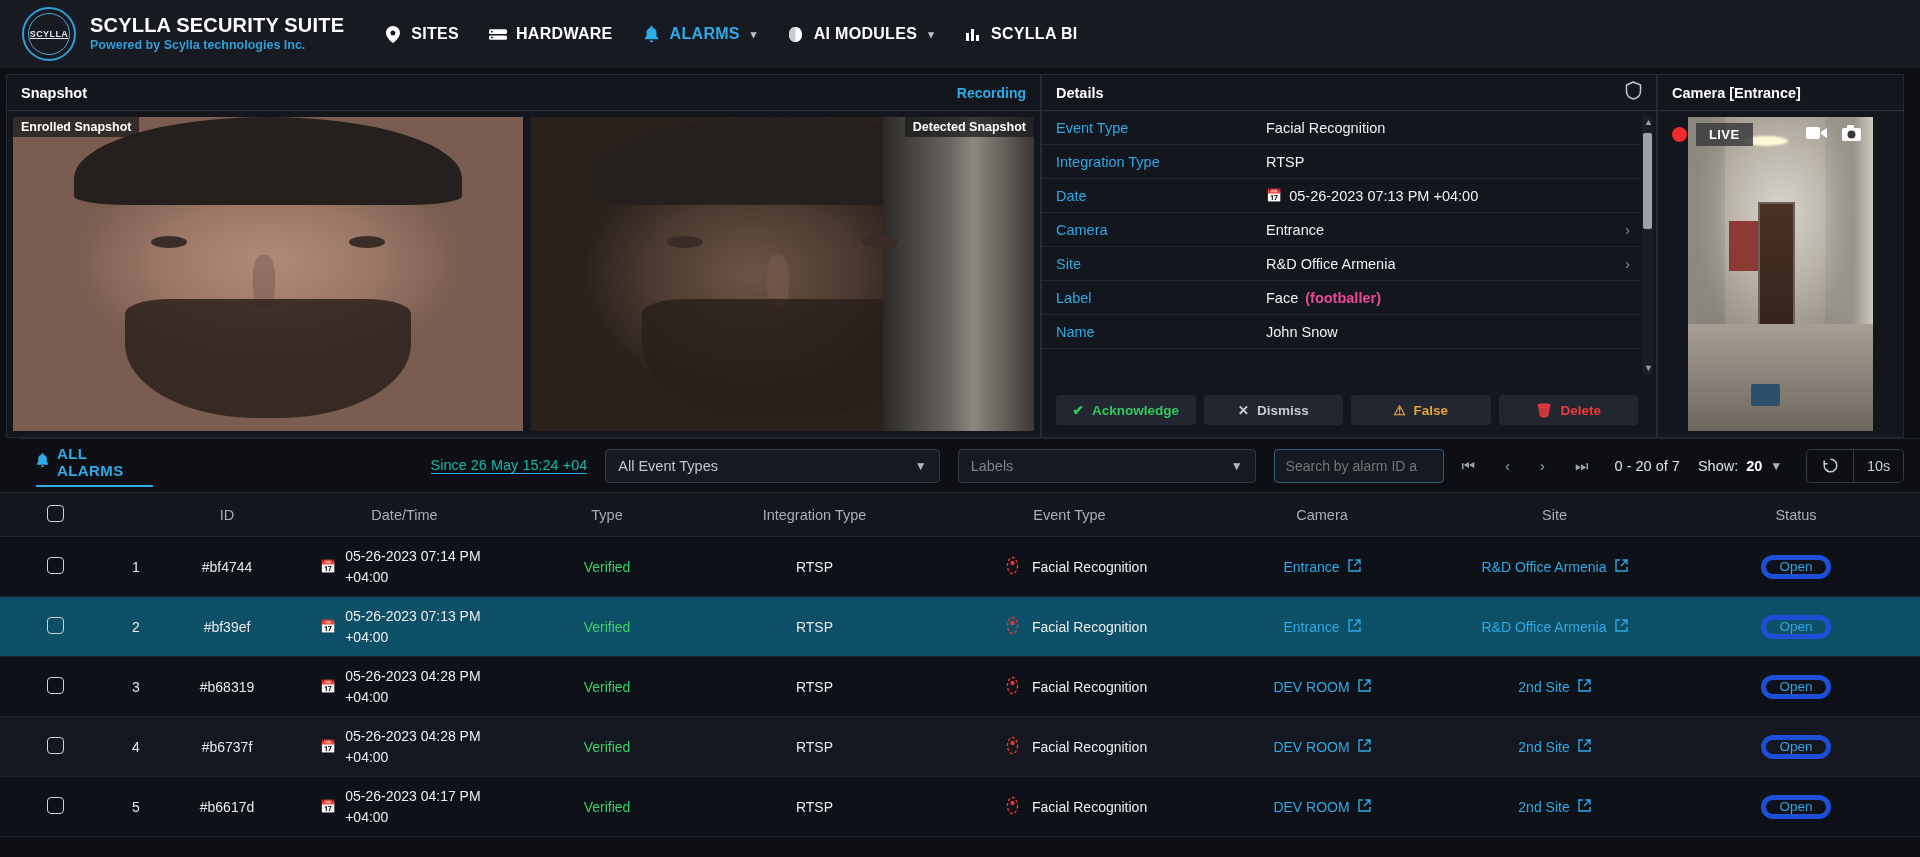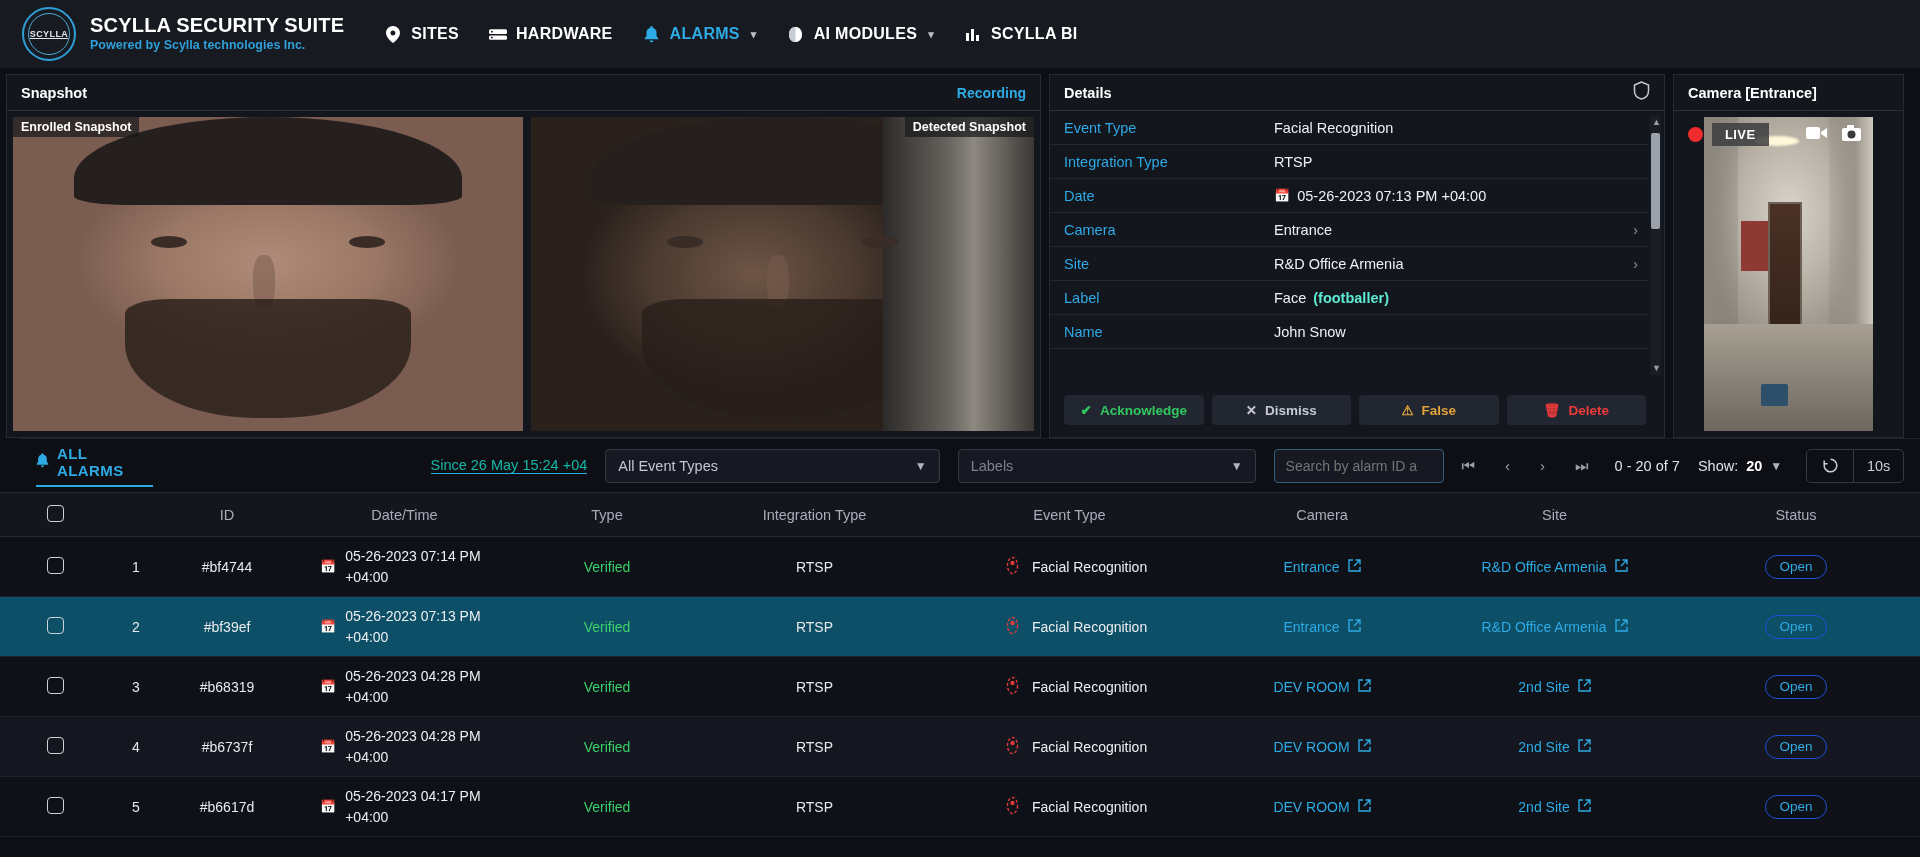--- a/index.html
+++ b/index.html
@@ -45,21 +45,21 @@
 
   .user-box { position: absolute; right: 24px; top: 0; height: 68px; display: flex; align-items: center; gap: 13px; }
   .user-avatar {
     width: 40px; height: 40px; border: 1.5px solid #2f9fd8; border-radius: 7px;
     display: flex; align-items: center; justify-content: center;
   }
   .user-name { font-size: 15px; font-weight: bold; color: #fff; line-height: 1.25; }
   .user-time { font-size: 13px; font-weight: bold; color: #cfd5de; line-height: 1.3; }
 
   
-  .panels { display: flex; gap: 8px; padding: 6px 16px 0 6px; height: 370px; }
+  .panels { display: flex; gap: 0; padding: 6px 16px 0 6px; height: 370px; }
   .panel { background: #13161d; border: 1px solid #262a33; display: flex; flex-direction: column; }
   .panel-head {
     height: 36px; display: flex; align-items: center; justify-content: space-between;
     padding: 0 14px; border-bottom: 1px solid #2b303a; flex: none;
   }
   .panel-title { font-size: 14.5px; color: #ffffff; font-weight: bold; }
   .panel-link { font-size: 14px; color: #2eaae4; cursor: pointer; font-weight: bold; }
 
   .snapshot-panel { width: 1035px; }
   .snap-body { flex: 1; display: flex; gap: 8px; padding: 6px; }
@@ -109,21 +109,21 @@
 
   .details-panel { width: 616px; }
   .details-body { flex: 1; position: relative; overflow: hidden; display: flex; flex-direction: column; }
   .details-rows { flex: 1; padding-right: 16px; }
   .drow {
     display: flex; align-items: center; height: 34px;
     border-bottom: 1px solid #23272f; font-size: 14.5px; padding: 0 4px 0 14px;
   }
   .dkey { width: 210px; color: #2eaae4; flex: none; }
   .dval { color: #eef1f4; display: flex; align-items: center; gap: 7px; flex: 1; }
-  .dval .muted-link { color: #5eead4; font-weight: bold; }
+  .dval .muted-link { color: #ec4899; font-weight: bold; }
   .dchev { color: #8e95a1; font-size: 14px; margin-left: auto; padding-right: 6px; }
   .dscroll {
     position: absolute; right: 3px; top: 4px; bottom: 62px; width: 11px;
     background: #1a1d24; border-radius: 2px;
   }
   .dscroll .thumb { position: absolute; top: 18px; left: 1px; width: 9px; height: 96px; background: #9aa1ab; border-radius: 2px; }
   .dscroll .arr { position: absolute; left: 2px; color: #9aa1ab; font-size: 9px; }
   .dscroll .arr.up { top: 2px; } .dscroll .arr.dn { bottom: 2px; }
 
   .actions { display: flex; gap: 8px; padding: 10px 18px 12px 14px; }
@@ -212,21 +212,21 @@
     width: 17px; height: 17px; border: 1.5px solid #cdd3da; border-radius: 4px;
     display: inline-block; cursor: pointer; background: transparent;
   }
   .dt-cell { display: flex; align-items: center; gap: 9px; justify-content: flex-start; padding-left: 28px; }
   .dt-text { text-align: left; line-height: 1.45; color: #edf0f3; }
   .verified { color: #3ad16a; }
   .evt-cell { display: flex; align-items: center; gap: 11px; justify-content: flex-start; padding-left: 72px; color: #edf0f3; }
   .link-cell { display: inline-flex; align-items: center; gap: 8px; color: #2eaae4; cursor: pointer; font-size: 14px; }
   .pill {
     display: inline-flex; align-items: center; justify-content: center;
-    min-width: 56px; height: 24px; padding: 0 13px; border: 1px solid #1d4ed8;
+    min-width: 56px; height: 24px; padding: 0 13px; border: 5px solid #1d4ed8;
     border-radius: 13px; color: #2eaae4; font-size: 13.5px; cursor: pointer;
   }
   .cal { font-size: 13px; color: #e6e9ee; }
 </style>
 </head>
 <body>
 
 <div class="topbar">
   <div class="logo-ring">
     <div class="logo-inner">SCYLLA</div>

